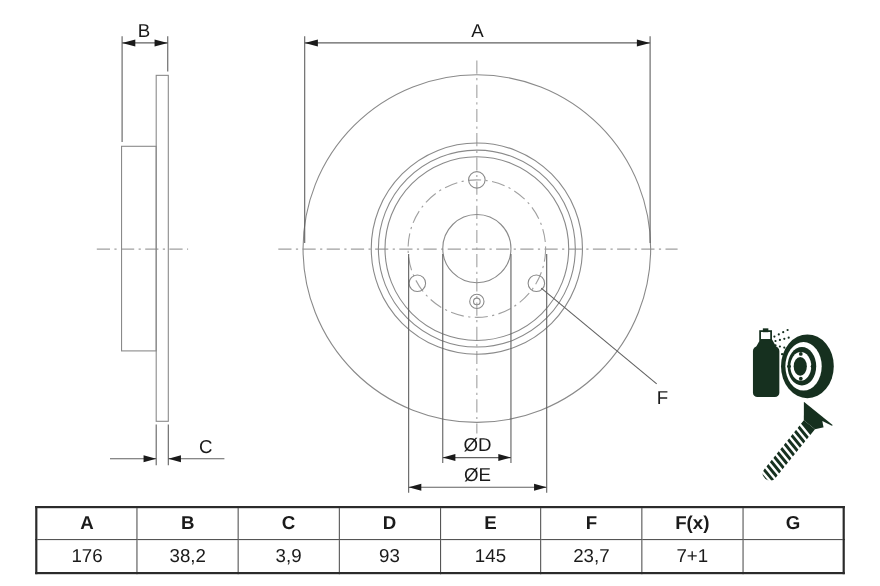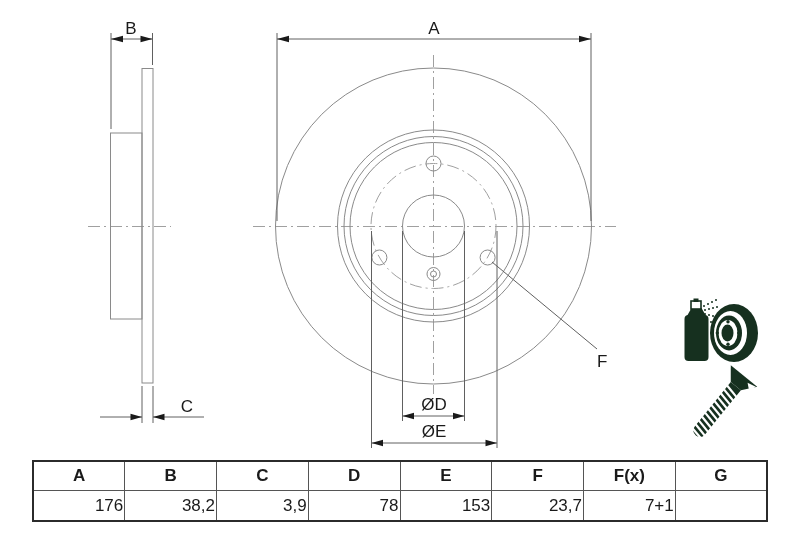--- a/index.html
+++ b/index.html
@@ -10,21 +10,21 @@
   .thin{stroke:#8a8a8a;stroke-width:1;fill:none;}
   .dim{stroke:#606060;stroke-width:1;fill:none;}
   .cline{stroke:#a0a0a0;stroke-width:1;fill:none;stroke-dasharray:12 4 2 4;}
   .arrow{fill:#1a1a1a;stroke:none;}
   .icon{fill:#16301f;stroke:none;}
   table.dims{position:absolute;left:32px;top:460px;width:736px;border-collapse:collapse;table-layout:fixed;
     border:2px solid #2b2b2b;}
   table.dims th,table.dims td{border:1px solid #555;text-align:center;color:#1a1a1a;
     font-family:"Liberation Sans",sans-serif;}
   table.dims th{height:26px;font-size:17px;font-weight:bold;}
-  table.dims td{height:27px;font-size:17px;font-weight:normal;text-align:right;}
+  table.dims td{height:27px;font-size:17px;font-weight:normal;}
 </style>
 </head>
 <body>
 
 <div id="stage">
 
 <svg width="800" height="455" viewBox="0 0 800 455">
 
   <g>
     <line class="cline" x1="88" y1="226.5" x2="171" y2="226.5"></line>
@@ -173,22 +173,22 @@
     <th>D</th>
     <th>E</th>
     <th>F</th>
     <th>F(x)</th>
     <th>G</th>
   </tr>
   <tr>
     <td>176</td>
     <td>38,2</td>
     <td>3,9</td>
-    <td>78</td>
-    <td>153</td>
+    <td>93</td>
+    <td>145</td>
     <td>23,7</td>
     <td>7+1</td>
     <td></td>
   </tr>
 </tbody>
     </table>
 
 </div>
 
 </body></html>

